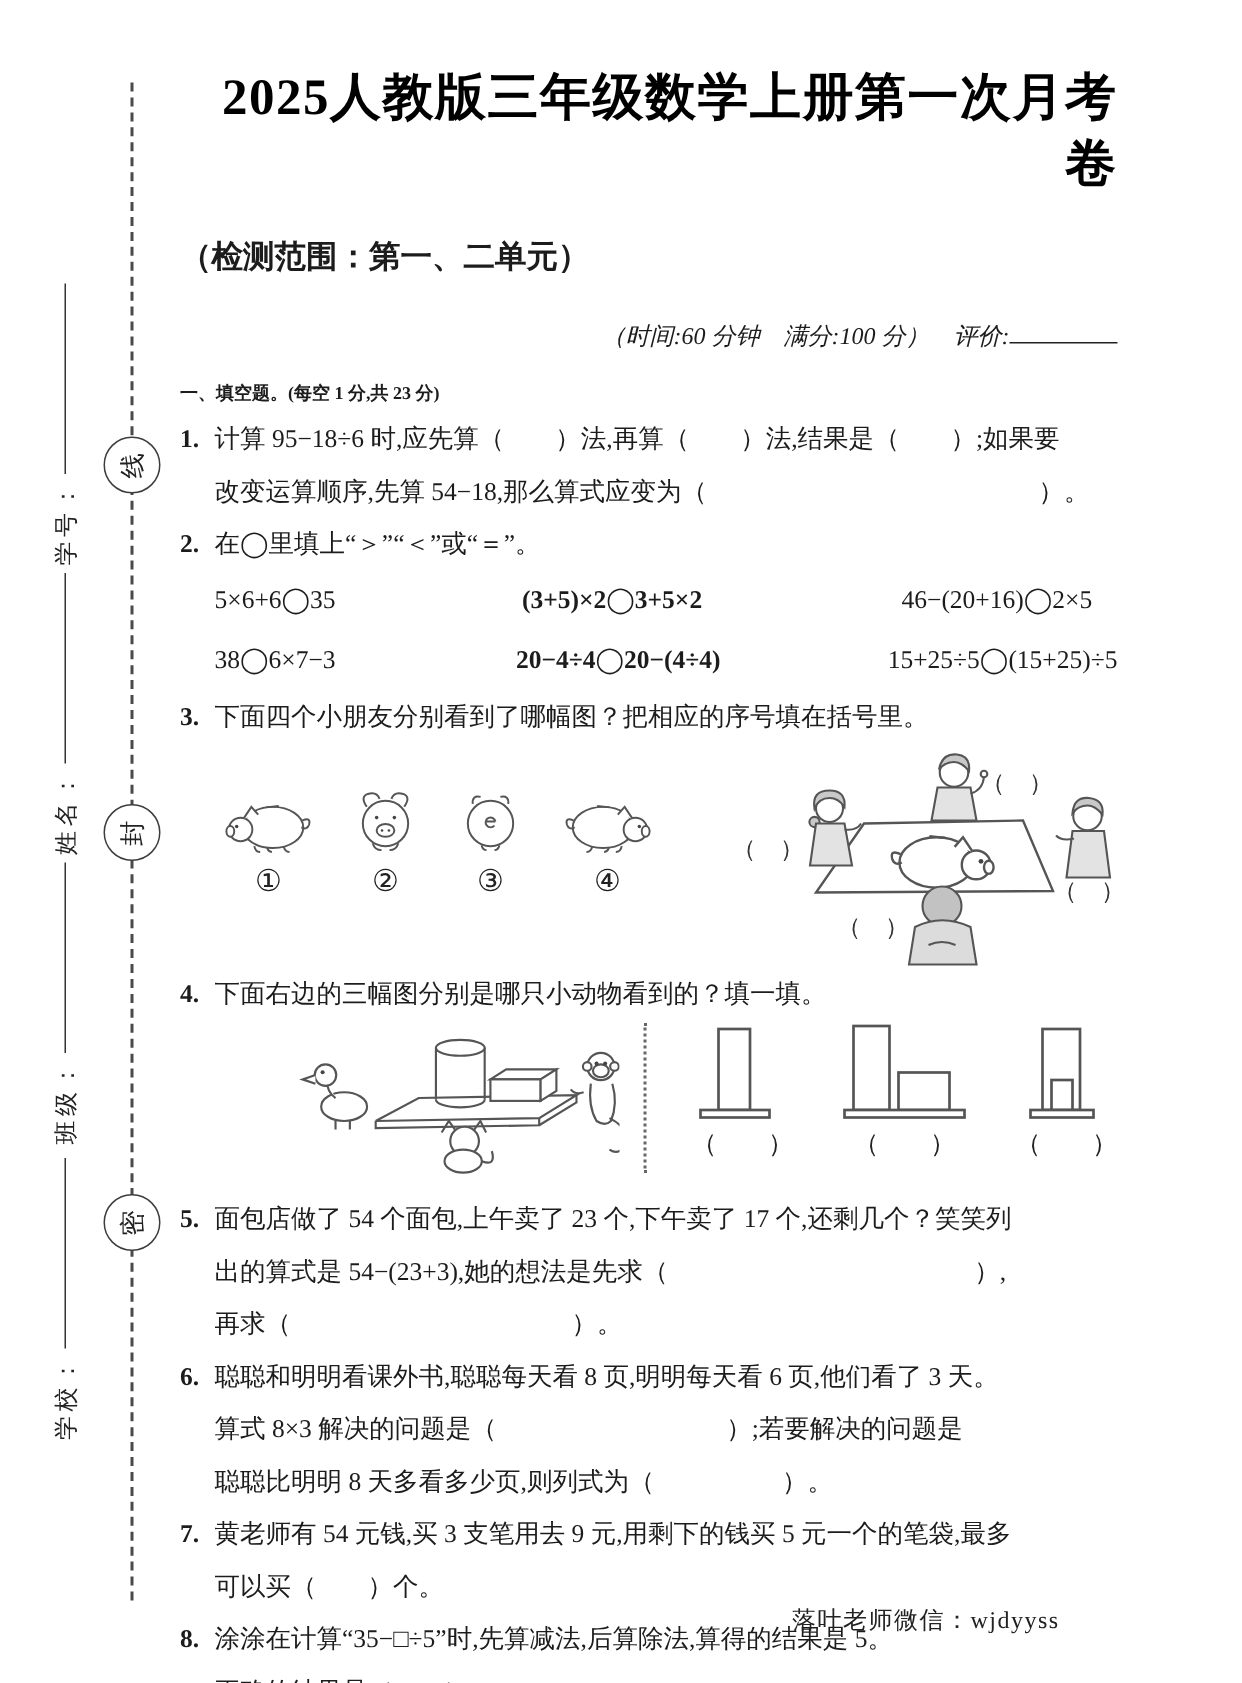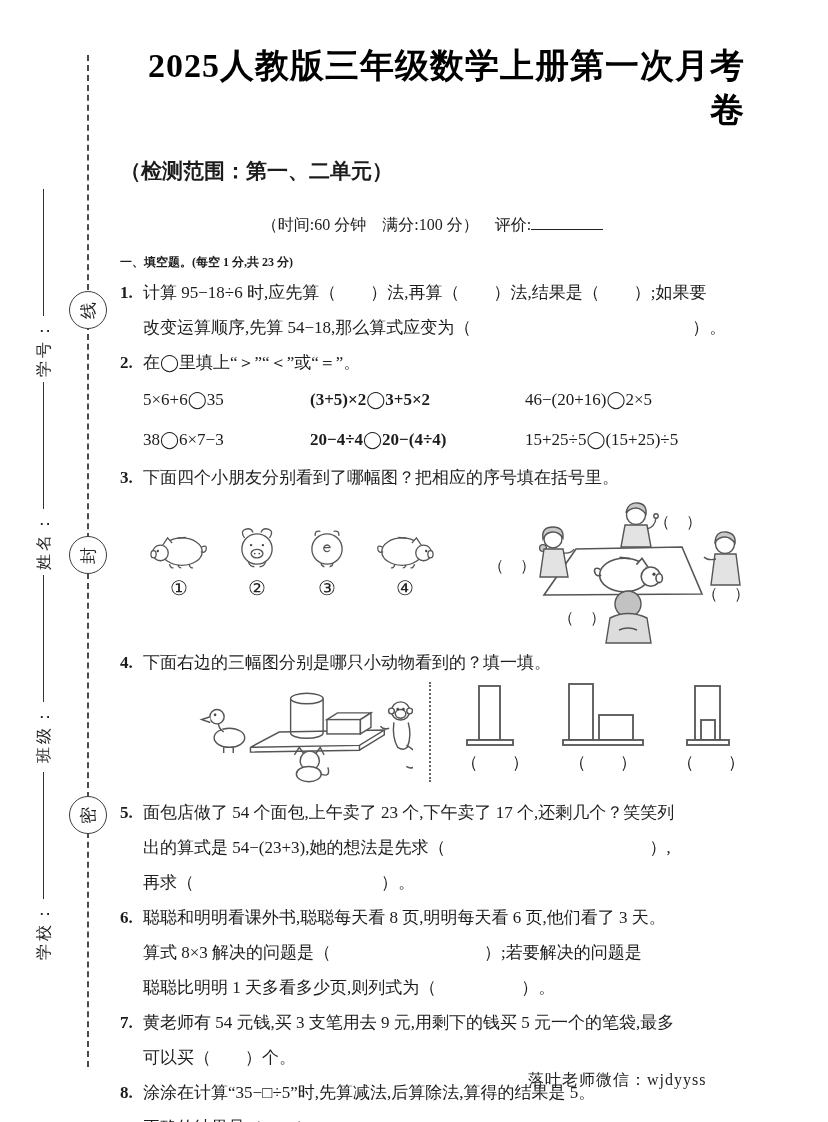--- a/index.html
+++ b/index.html
@@ -17,29 +17,29 @@
   .margin-field .blank{flex:1;height:1px;border-bottom:1.5px solid #333;margin:0 2px 3px 4px;}
   .seal-circle{
     position:absolute;left:69px;width:36px;height:36px;border:1.6px solid #3d3d3d;border-radius:50%;
     background:#fff;display:flex;align-items:center;justify-content:center;z-index:2;
   }
   .seal-circle span{transform:rotate(-90deg);font-size:17px;color:#222;}
   
   .content{position:absolute;left:120px;top:44px;width:625px;}
   .title{text-align:right;font-size:34px;font-weight:bold;letter-spacing:1px;line-height:44px;color:#000;}
   .subtitle{text-align:left;font-size:21px;font-weight:bold;margin-top:26px;line-height:26px;}
-  .info{text-align:center;font-size:16px;margin-top:30px;line-height:22px;}
+  .info{text-align:right;font-size:16px;margin-top:30px;line-height:22px;font-style:italic;}
   .eval-line{display:inline-block;width:72px;height:14px;border-bottom:1.6px solid #222;vertical-align:baseline;}
   .sec-head{font-size:12px;font-weight:bold;margin-top:13px;line-height:26px;}
   .q{font-size:17px;line-height:35px;}
   .qline{display:flex;}
   .qno{width:23px;font-weight:bold;flex:none;}
   .qtext{flex:1;}
   .qcont{padding-left:23px;}
-  .exprrow{display:flex;padding-left:23px;line-height:40px;height:40px;}
+  .exprrow{display:flex;padding-left:23px;line-height:40px;height:40px;gap:38px;}
   .exprrow .e1{width:167px;}
   .exprrow .e2{width:215px;font-weight:bold;}
   
   .q3figs{display:flex;align-items:flex-start;height:150px;}
   .pigs{display:flex;gap:24px;padding-left:28px;margin-top:30px;}
   .pigfig{text-align:center;}
   .pigfig .num{font-size:20px;line-height:22px;margin-top:2px;color:#222;}
   .scene{margin-left:50px;margin-top:2px;}
   .q4figs{display:flex;align-items:flex-start;padding-left:75px;height:115px;}
   .vdivider{border-left:2px dotted #666;height:100px;margin:2px 14px 0 16px;}
@@ -324,21 +324,21 @@
     <div class="qcont">出的算式是 54−(23+3),她的想法是先求（　　　　　　　　　　　　）,</div>
     <div class="qcont">再求（　　　　　　　　　　　）。</div>
   </div>
 
   <div class="q">
     <div class="qline">
         <span class="qno">6.</span>
         <span class="qtext">聪聪和明明看课外书,聪聪每天看 8 页,明明每天看 6 页,他们看了 3 天。</span>
       </div>
     <div class="qcont">算式 8×3 解决的问题是（　　　　　　　　　）;若要解决的问题是</div>
-    <div class="qcont">聪聪比明明 1 天多看多少页,则列式为（　　　　　）。</div>
+    <div class="qcont">聪聪比明明 8 天多看多少页,则列式为（　　　　　）。</div>
   </div>
 
   <div class="q">
     <div class="qline">
         <span class="qno">7.</span>
         <span class="qtext">黄老师有 54 元钱,买 3 支笔用去 9 元,用剩下的钱买 5 元一个的笔袋,最多</span>
       </div>
     <div class="qcont">可以买（　　）个。</div>
   </div>
 

